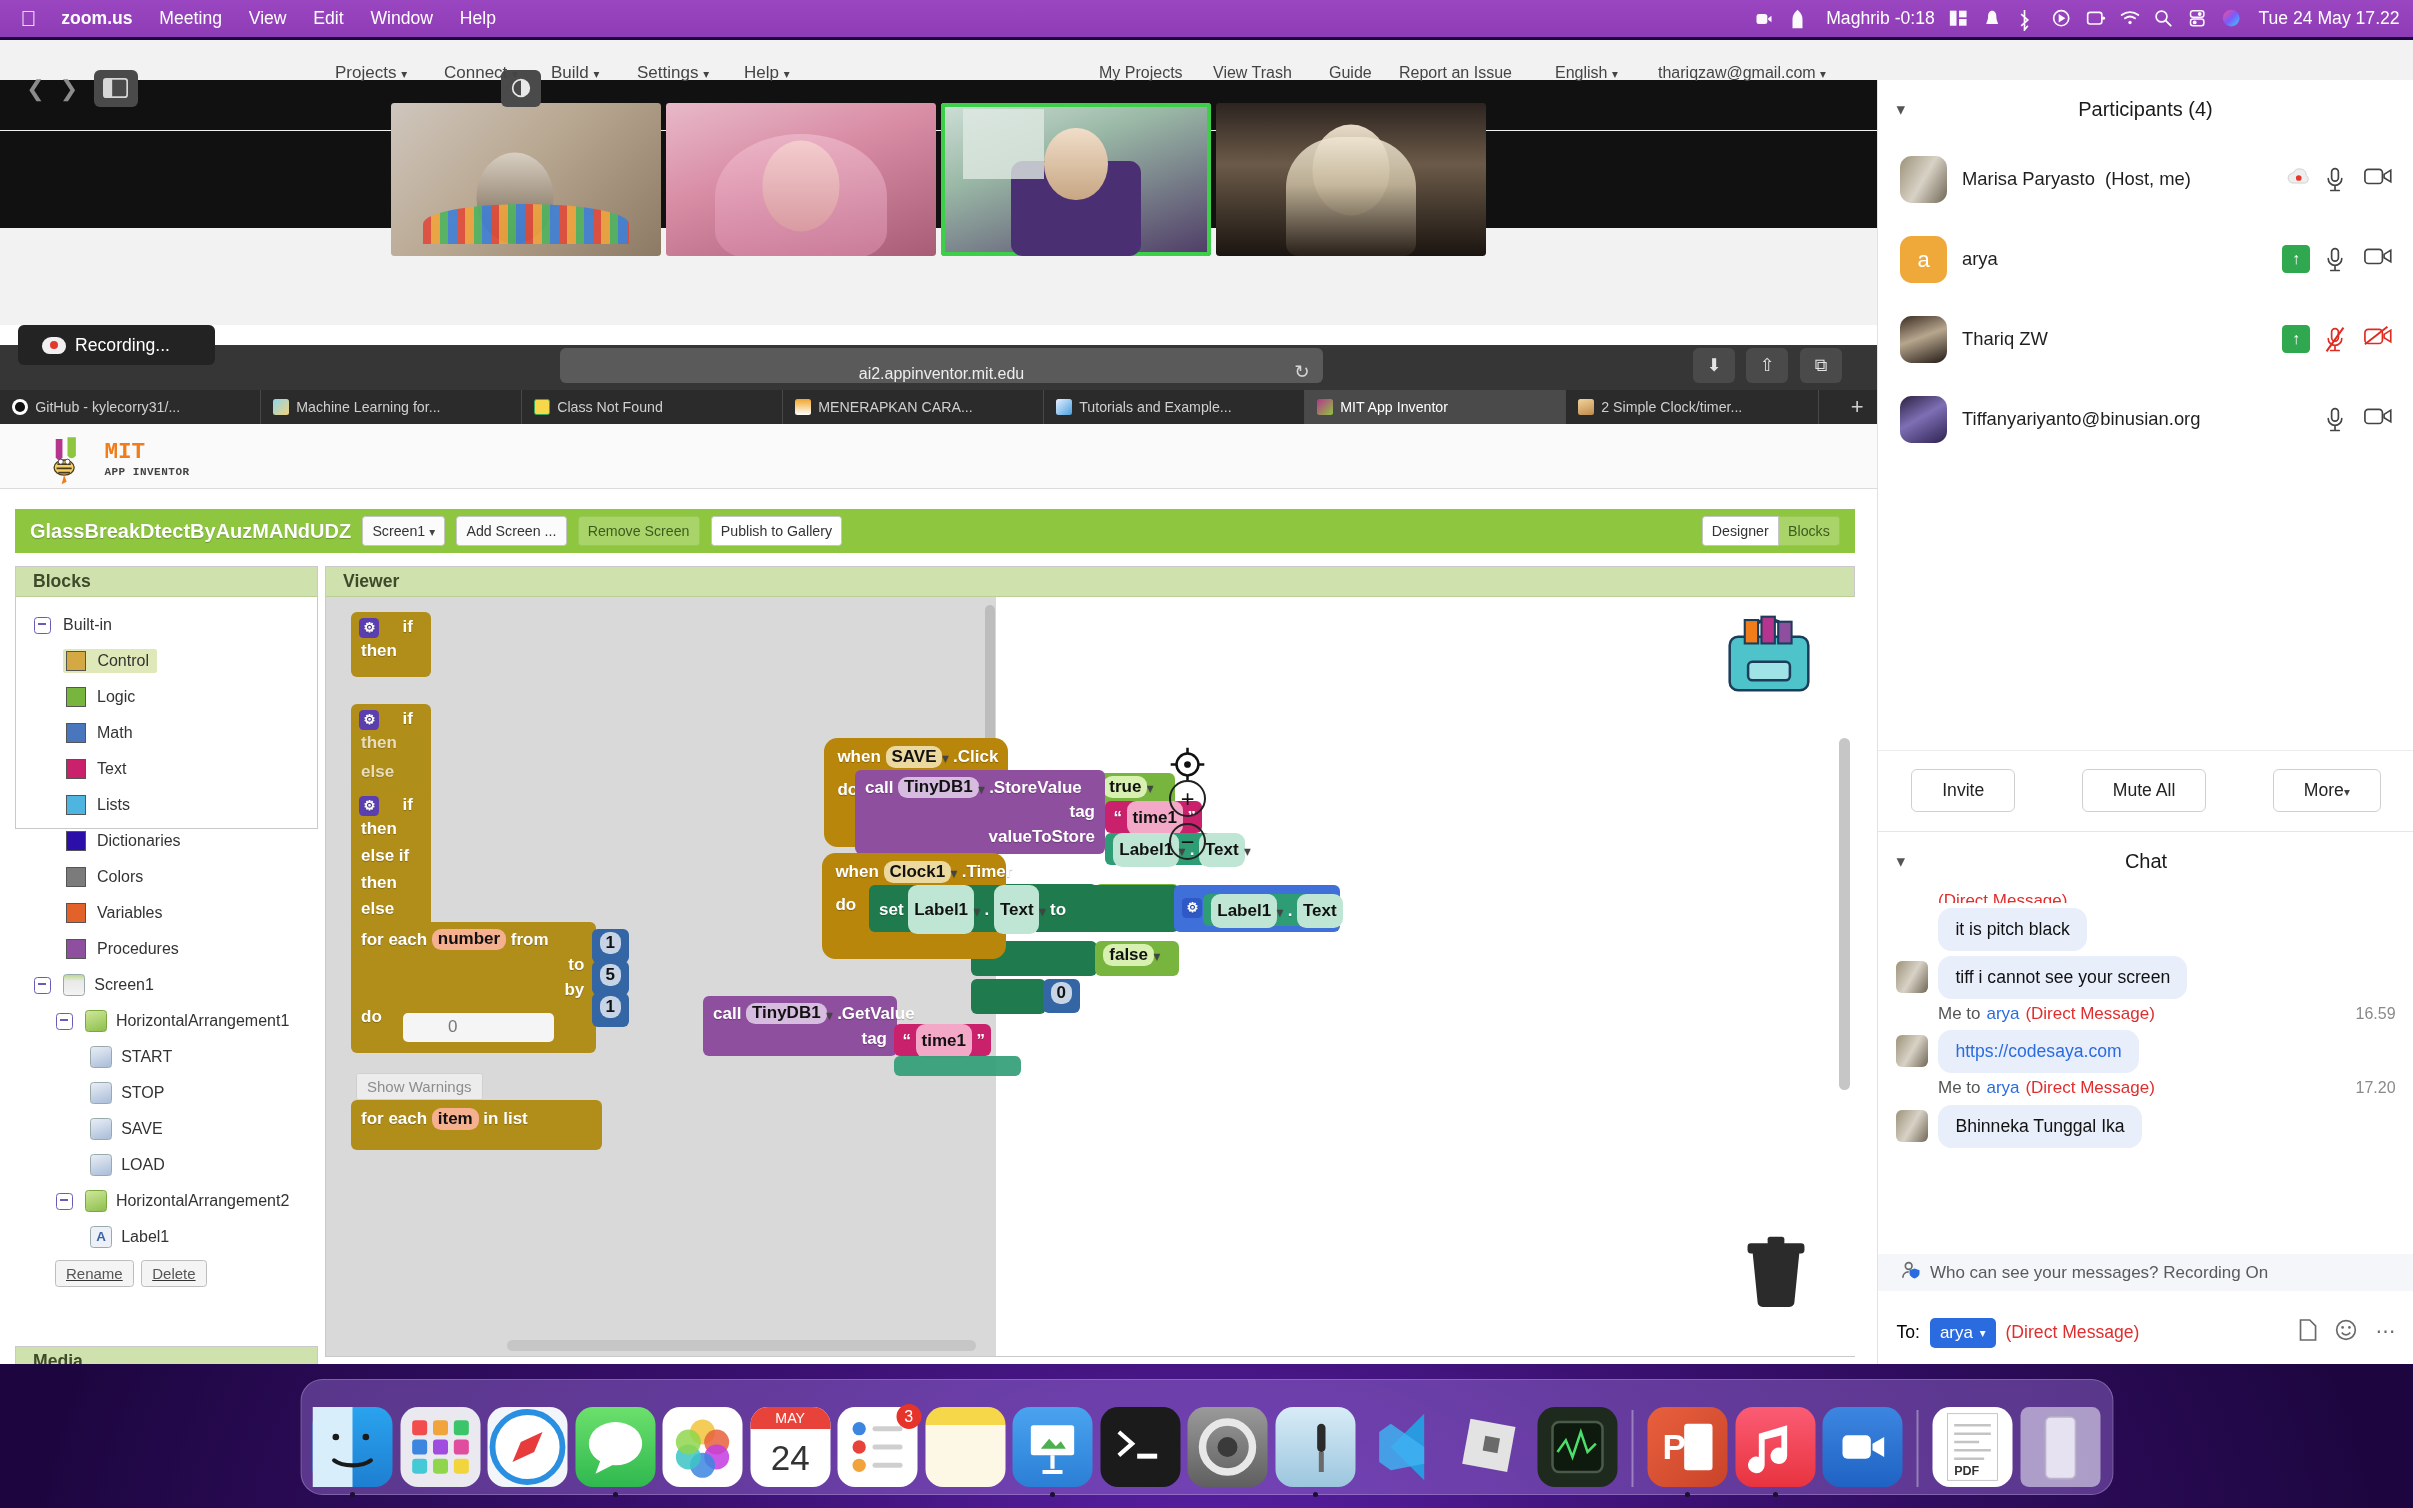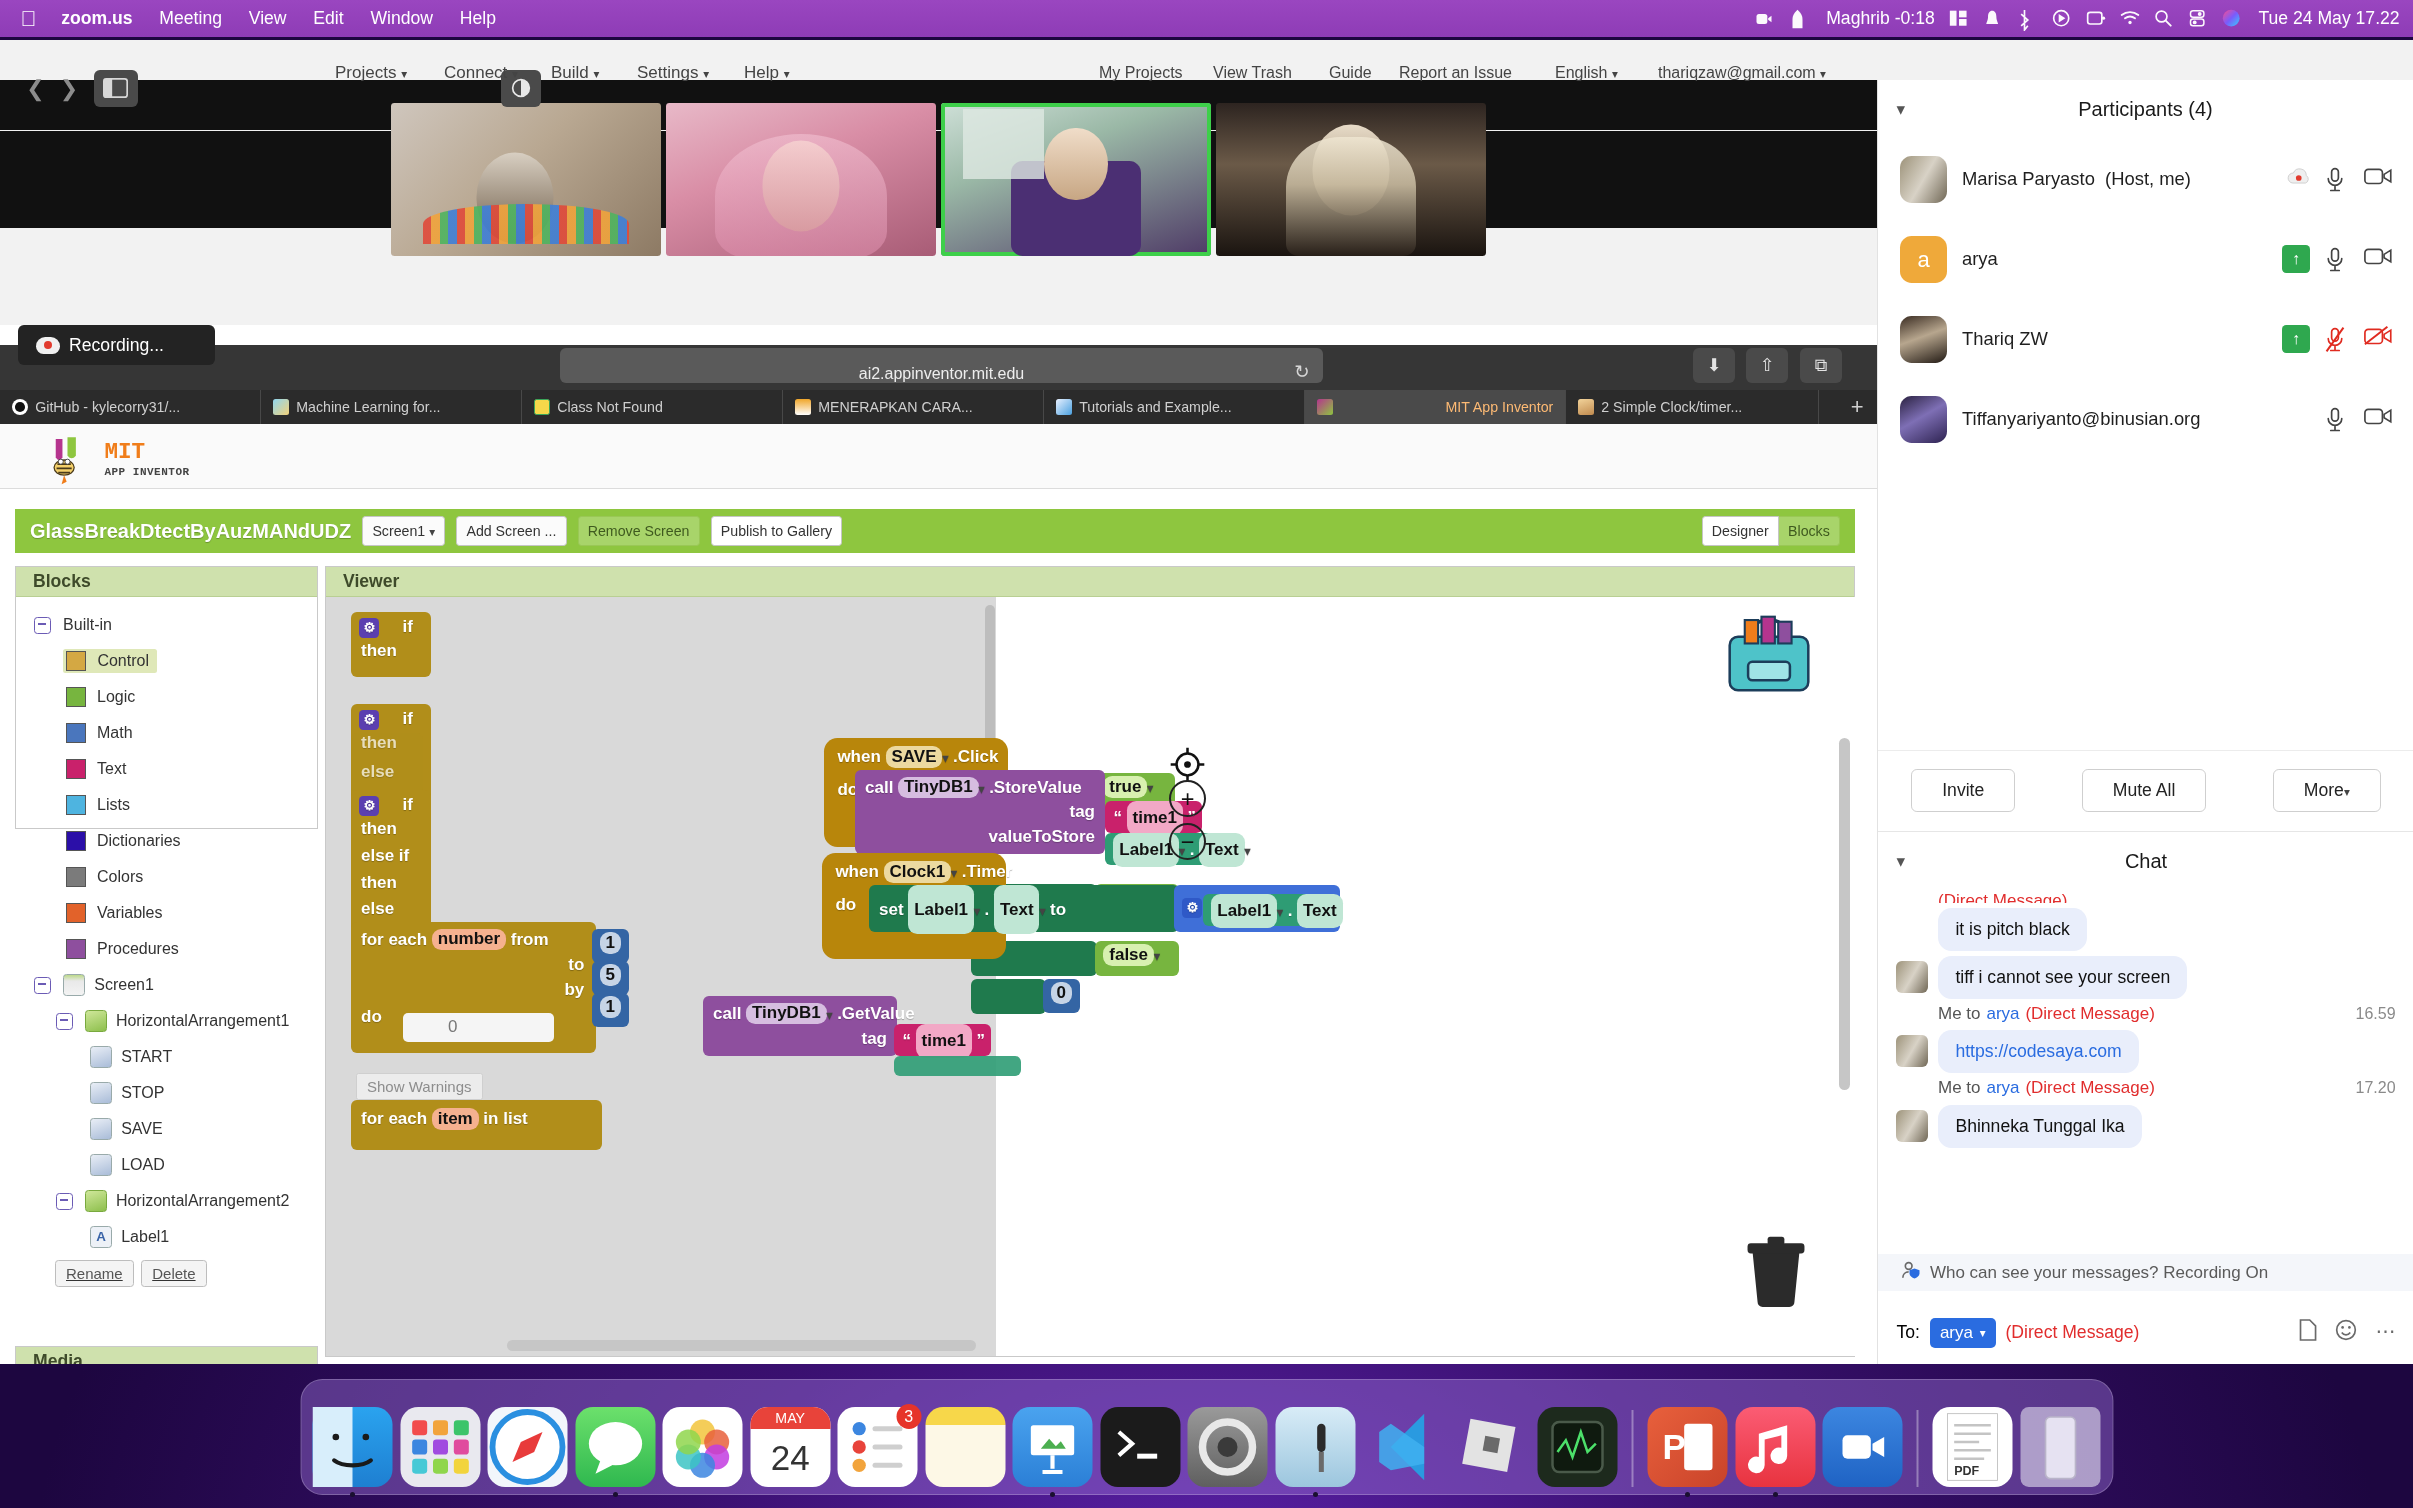--- a/index.html
+++ b/index.html
@@ -64,29 +64,29 @@
   #urlbar .reload { position:absolute; right:13.4px; font-size:18.4px; color:#d6d6d6; }
   .tbicon { position:absolute; top:308px; width:42px; height:35px; background:#4a4a4a;
     border-radius:5.9px; color:#e3e3e3; font-size:17.6px; text-align:center; line-height:35px; }
 
   
   #tabstrip { position:absolute; left:0; top:350px; width:1877px; height:34px;
     background:#2b2b2b; display:flex; align-items:stretch; }
   .tab { flex:0 0 auto; display:flex; align-items:center; gap:7.5px; padding:0 11.7px;
     color:#cfcfcf; font-size:14.2px; border-right:0.8px solid #484848; white-space:nowrap;
     overflow:hidden; }
-  .tab.active { background:#4a4a4a; color:#fdba74;justify-content:space-between; }
+  .tab.active { background:#4a4a4a; color:#ffffff; }
   .favicon { width:16px; height:16px; border-radius:2.5px; flex:0 0 auto; }
   #newtab { margin-left:auto; color:#d0d0d0; font-size:22px; padding:0 13.4px;
     display:flex; align-items:center; }
 
   
   #recpill { position:absolute; left:18.4px; top:285px; width:197px; height:40px;
     background:#232323; border-radius:5.9px; display:flex; align-items:center;
-    gap:9.2px; padding-left:18px; color:#fff; font-size:17.6px; z-index:40; }
+    gap:9.2px; padding-left:24px; color:#fff; font-size:17.6px; z-index:40; }
   .reccloud { width:23.5px; height:17px; background:#f0f0f0; border-radius:9.2px 9.2px 7.5px 7.5px;
     position:relative; }
   .reccloud:after { content:""; position:absolute; left:7.5px; top:4.2px; width:8.4px; height:8.4px;
     border-radius:50%; background:#e23b2e; }
 
   
   #ai { position:absolute; left:0; top:384px; width:1877px; height:940px; background:#fff; }
   #aitop { position:absolute; left:0; top:0; width:1877px; height:65px;
     background:#fafafa; border-bottom:0.8px solid #dcdcdc; }
   #ailogo { position:absolute; left:44px; top:6.7px; display:flex; align-items:center; gap:8.4px;font-family:Liberation Mono, monospace; }

